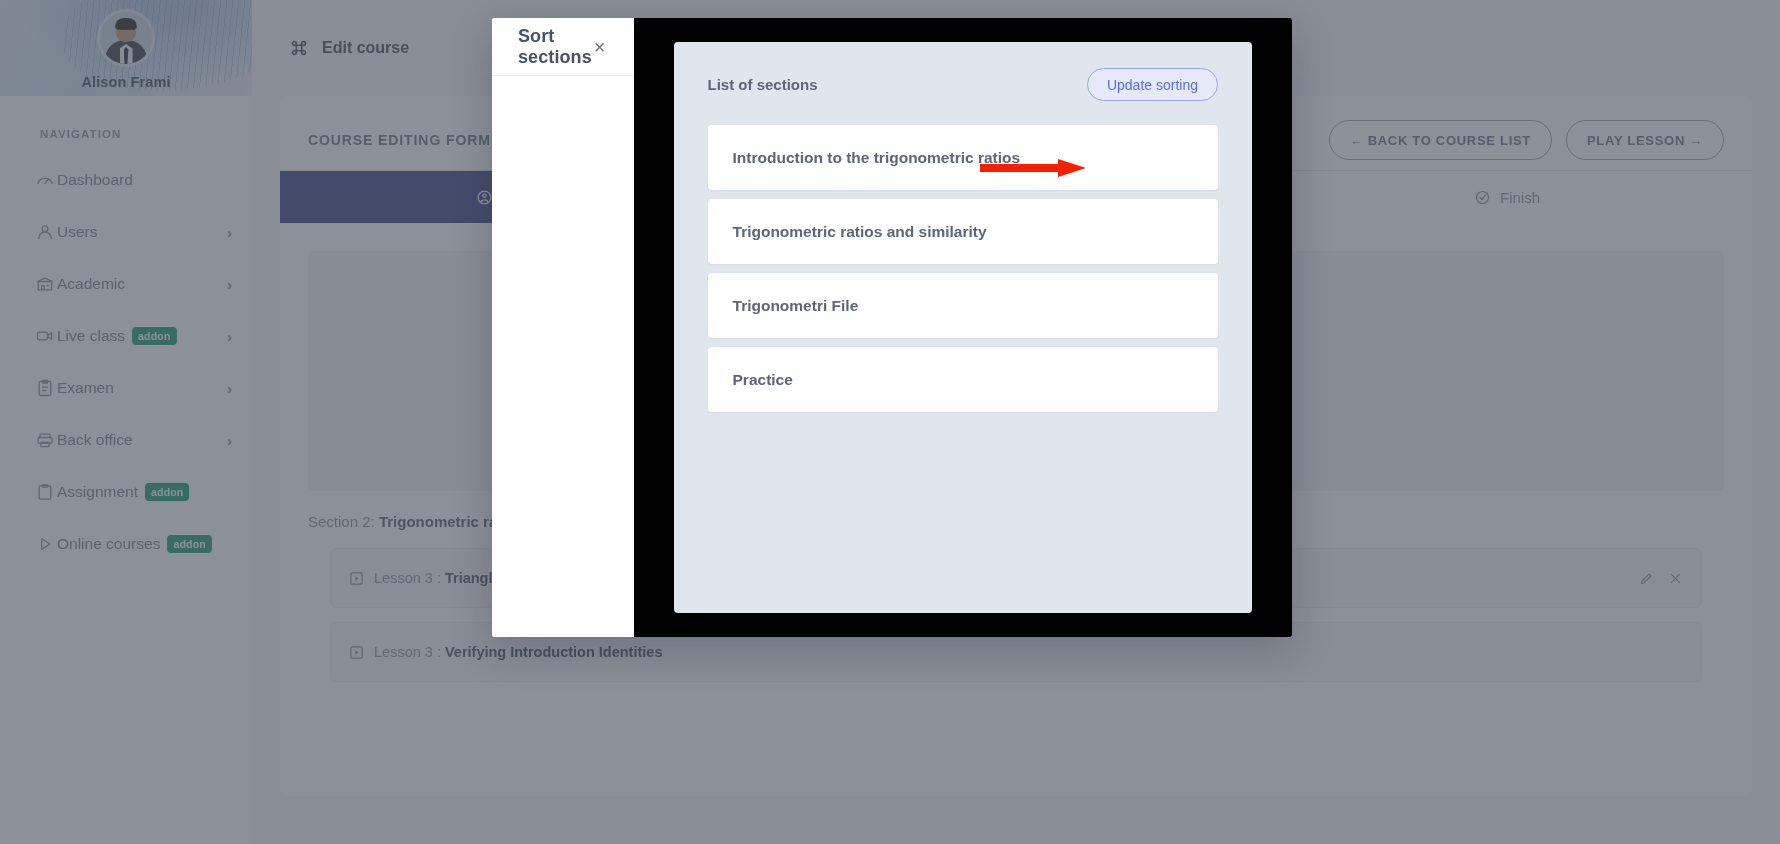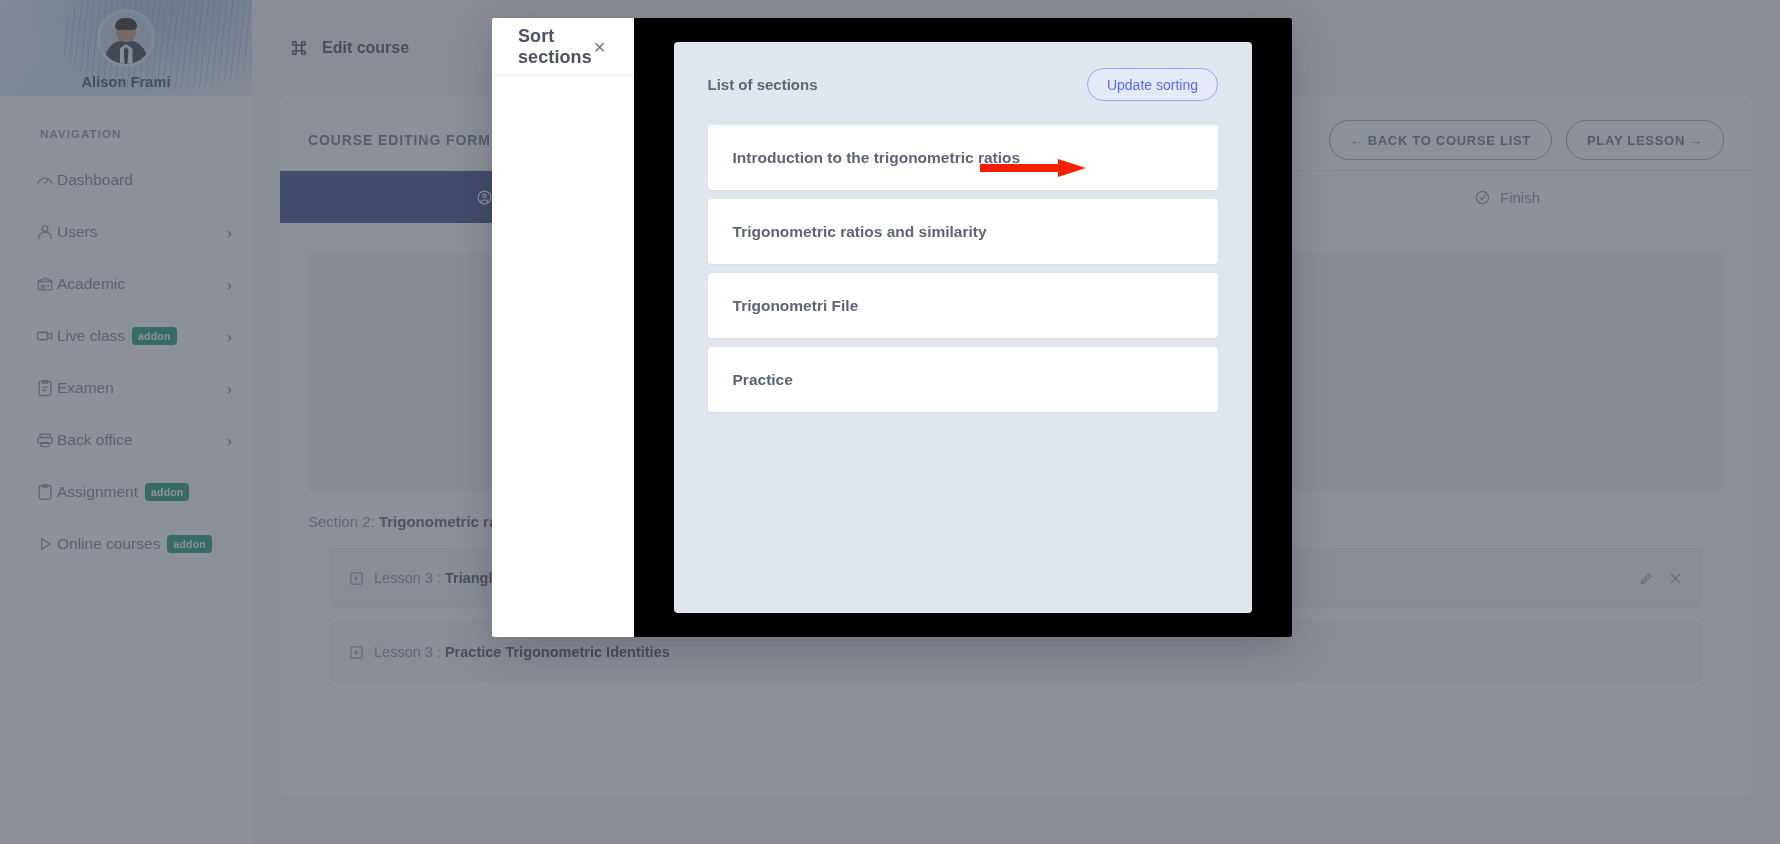--- a/index.html
+++ b/index.html
@@ -600,21 +600,21 @@
 
             <div class="lesson-card">
               <span class="lesson-ico">
                   <svg viewBox="0 0 24 24" fill="none" stroke="currentColor" stroke-width="1.8">
                     <rect x="3" y="3" width="18" height="18" rx="2"></rect>
                     <path d="M10 8.5l5 3.5-5 3.5z" fill="currentColor" stroke="none"></path>
                   </svg>
                 </span>
               <span class="lesson-text">
                 <span>Lesson 3 :</span>
-                <b>Practice Trigonometric Identities</b>
+                <b>Verifying Introduction Identities</b>
               </span>
             </div>
           </div>
         </div>
       </div>
     </section>
   </div>
 
   <div class="backdrop"></div>
 

